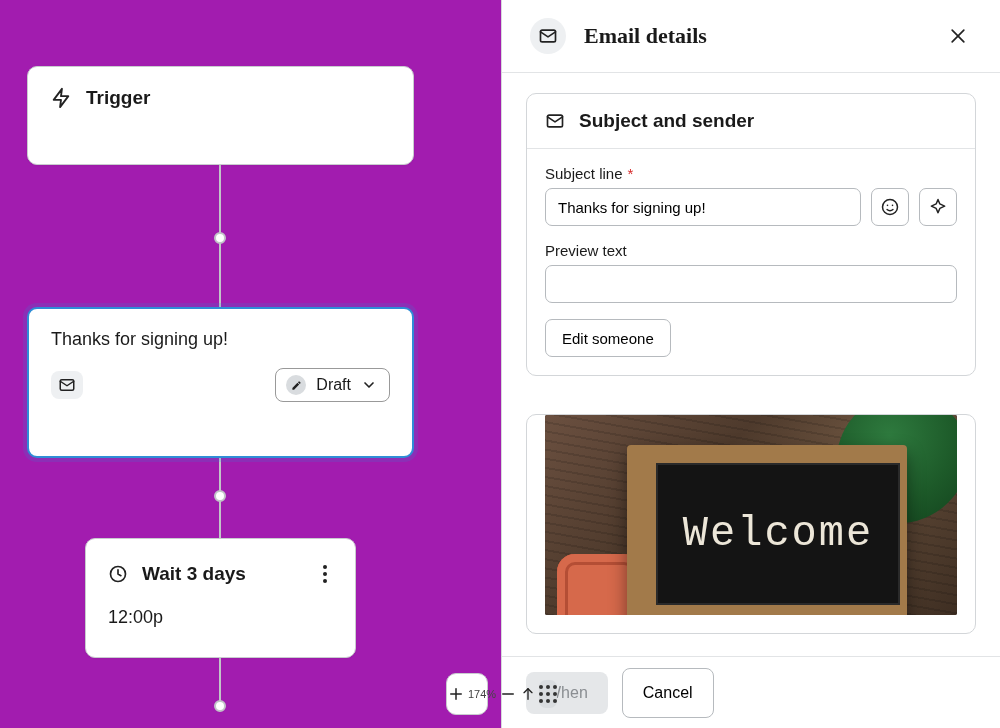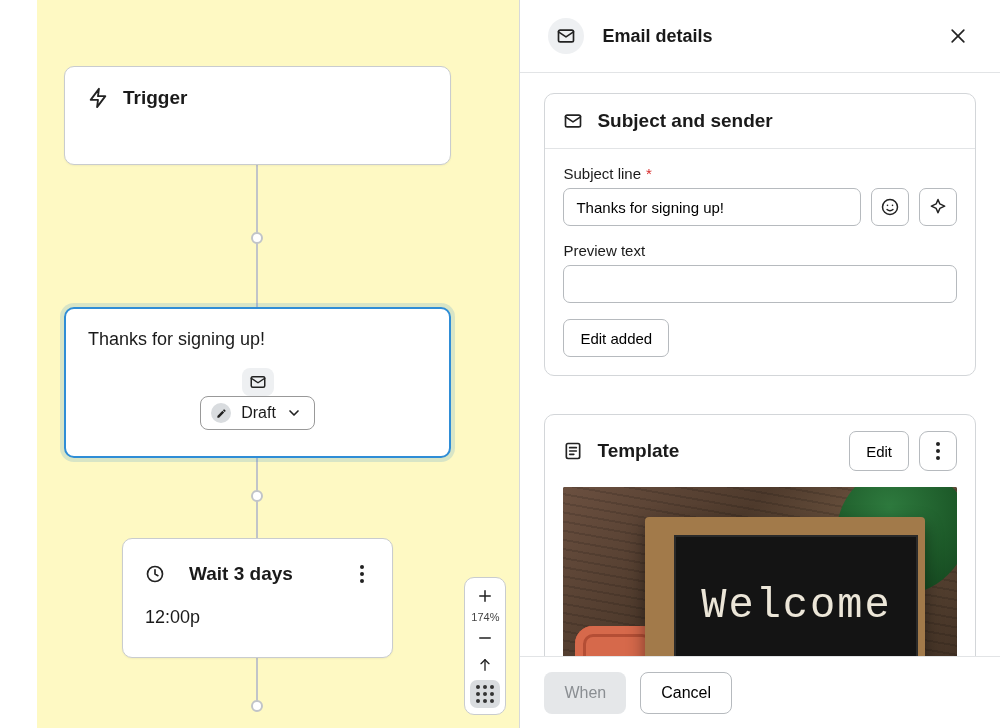--- a/index.html
+++ b/index.html
@@ -4,23 +4,22 @@
 <style>
   * { box-sizing: border-box; margin: 0; padding: 0; }
   html, body { width: 1000px; height: 728px; overflow: hidden; font-family: -apple-system, BlinkMacSystemFont, "Segoe UI", Helvetica, Arial, sans-serif; color: #1a1a1a; }
   body { display: flex; }
 
   
   .canvas {
     position: relative;
     width: 502px;
     height: 728px;
-    background: #fef9c3;
+    background: #a21caf;
     border-right: 1px solid #d7d9db;
-    margin-left: 37px;
   }
   .flow {
     position: absolute;
     left: 0; top: 0; width: 100%; height: 100%;
   }
   .connector-top { position:absolute; left:219px; top:165px; width:2px; height:142px; background:#c1c4c8; }
   .connector-dot1 { position:absolute; left:214px; top:232px; width:12px; height:12px; border-radius:50%; background:#fff; border:2px solid #c1c4c8; }
   .connector-mid { position:absolute; left:219px; top:458px; width:2px; height:80px; background:#c1c4c8; }
   .connector-dot2 { position:absolute; left:214px; top:490px; width:12px; height:12px; border-radius:50%; background:#fff; border:2px solid #c1c4c8; }
   .connector-bot { position:absolute; left:219px; top:658px; width:2px; height:50px; background:#c1c4c8; }
@@ -42,45 +41,45 @@
     left:27px; top:307px; width:387px; height:151px;
     padding:20px 22px 16px;
     border:2px solid #2f8dd6;
     box-shadow: 0 0 0 4px rgba(47,141,214,0.18);
   }
   .card-email .row1 { display:flex; align-items:center; justify-content:space-between; margin-bottom:16px; }
   .card-email .row1 .left { display:flex; align-items:center; gap:14px; }
   .kebab { display:flex; flex-direction:column; gap:3px; padding:6px; cursor:pointer; }
   .kebab span { width:4px; height:4px; background:#222; border-radius:50%; }
   .card-email .subject { font-size:18px; margin-bottom:18px; }
-  .card-email .row3 { display:flex; align-items:center; justify-content:space-between;flex-direction:column; }
+  .card-email .row3 { display:flex; align-items:center; justify-content:space-between; }
   .mail-chip {
     width:32px; height:28px; border-radius:8px; background:#eef0f2;
     display:flex; align-items:center; justify-content:center;
   }
   .status-dd {
     display:flex; align-items:center; gap:10px;
     border:1px solid #999; border-radius:8px; padding:6px 12px 6px 10px;
     font-size:16px; cursor:pointer;
   }
   .pencil-badge {
     width:20px; height:20px; border-radius:50%; background:#d9dcdf;
     display:flex; align-items:center; justify-content:center;
   }
 
   .card-wait { left:85px; top:538px; width:271px; height:120px; padding:20px 22px; }
   .card-wait .row1 { display:flex; align-items:center; justify-content:space-between; margin-bottom:18px; }
-  .card-wait .row1 .left { display:flex; align-items:center; gap:24px; }
+  .card-wait .row1 .left { display:flex; align-items:center; gap:14px; }
   .card-wait .time { font-size:18px; }
 
   
   .zoom {
     position:absolute; right:13px; bottom:13px; width:42px;
     background:#fff; border:1px solid #c9cccf; border-radius:10px;
-    display:flex; flex-direction:column; align-items:center;
+    display:flex; flex-direction:row; align-items:center;
     padding:6px 0; gap:3px;
   }
   .zoom-btn { width:30px; height:24px; display:flex; align-items:center; justify-content:center; font-size:20px; cursor:pointer; color:#222; }
   .zoom-pct { font-size:11px; color:#444; }
   .zoom-grid {
     width:30px; height:28px; border-radius:7px; background:#d9dcdf;
     display:grid; grid-template-columns:repeat(3,4px); grid-template-rows:repeat(3,4px);
     gap:3px; align-content:center; justify-content:center;
   }
   .zoom-grid i { width:4px; height:4px; background:#333; border-radius:50%; display:block; }
@@ -91,21 +90,21 @@
   }
   .panel-header {
     height:73px; display:flex; align-items:center; justify-content:space-between;
     padding:0 28px; border-bottom:1px solid #e2e4e6;
   }
   .panel-header .left { display:flex; align-items:center; gap:18px; }
   .icon-bubble {
     width:36px; height:36px; border-radius:50%; background:#eef0f2;
     display:flex; align-items:center; justify-content:center;
   }
-  .panel-title { font-size:18px; font-weight:700; }
+  .panel-title { font-size:22px; font-weight:700;font-family:Liberation Serif, serif; }
   .close-x { font-size:22px; cursor:pointer; padding:4px; }
 
   .panel-body {
     flex:1; overflow:hidden; padding:20px 24px;
     display:flex; flex-direction:column; gap:38px;
   }
   .section {
     border:1px solid #d3d6d9; border-radius:10px;
   }
   .section-header {
@@ -172,21 +171,21 @@
   
   .panel-footer {
     height:72px; border-top:1px solid #e2e4e6;
     display:flex; align-items:center; gap:14px; padding:0 24px;
   }
   .save-btn {
     height:42px; padding:0 20px; border:none; border-radius:8px;
     background:#e5e7e9; color:#8a8e92; font-size:16px; font-family:inherit;
   }
   .cancel-btn {
-    height:42px; padding:0 20px; border:1px solid #b6babe; border-radius:8px;
+    height:50px; padding:0 20px; border:1px solid #b6babe; border-radius:8px;
     background:#fff; font-size:16px; cursor:pointer; font-family:inherit;
   }
 
   
   svg { display:block; }
 </style>
 </head>
 <body>
 
 <div class="canvas">
@@ -339,46 +338,25 @@
           <div class="sq-btn">
             <svg width="20" height="20" viewBox="0 0 24 24" fill="none" stroke="#222" stroke-width="1.8" stroke-linecap="round" stroke-linejoin="round">
                 <path d="M12 3l2.2 5.3L20 11l-5.8 2.7L12 19l-2.2-5.3L4 11l5.8-2.7z"></path>
               </svg>
           </div>
         </div>
         <div class="field-label">Preview text</div>
         <div class="field-row">
           <input class="text-input" type="text" value="" style="">
         </div>
-        <button class="btn">Edit added</button>
+        <button class="btn">Edit someone</button>
       </div>
     </div>
 
     <div class="section section-template">
-      <div class="section-header">
-        <div class="left">
-          <span>
-            <svg width="20" height="20" viewBox="0 0 24 24" fill="none" stroke="#222" stroke-width="2" stroke-linecap="round" stroke-linejoin="round">
-                <rect x="4" y="3" width="16" height="18" rx="2"></rect>
-                <line x1="8" y1="8" x2="16" y2="8"></line>
-                <line x1="8" y1="12" x2="16" y2="12"></line>
-                <line x1="8" y1="16" x2="13" y2="16"></line>
-              </svg>
-          </span>
-          <span class="section-title">Template</span>
-        </div>
-        <div class="template-actions">
-          <button class="btn" style="height:40px">Edit</button>
-          <div class="kebab-box">
-              <span></span>
-              <span></span>
-              <span></span>
-            </div>
-        </div>
-      </div>
       <div class="template-body">
         <div class="preview">
           <div class="wood"></div>
           <div class="leaf"></div>
           <div class="phone"></div>
           <div class="board">
             <div class="felt">
               <span class="welcome">Welcome</span>
             </div>
           </div>

